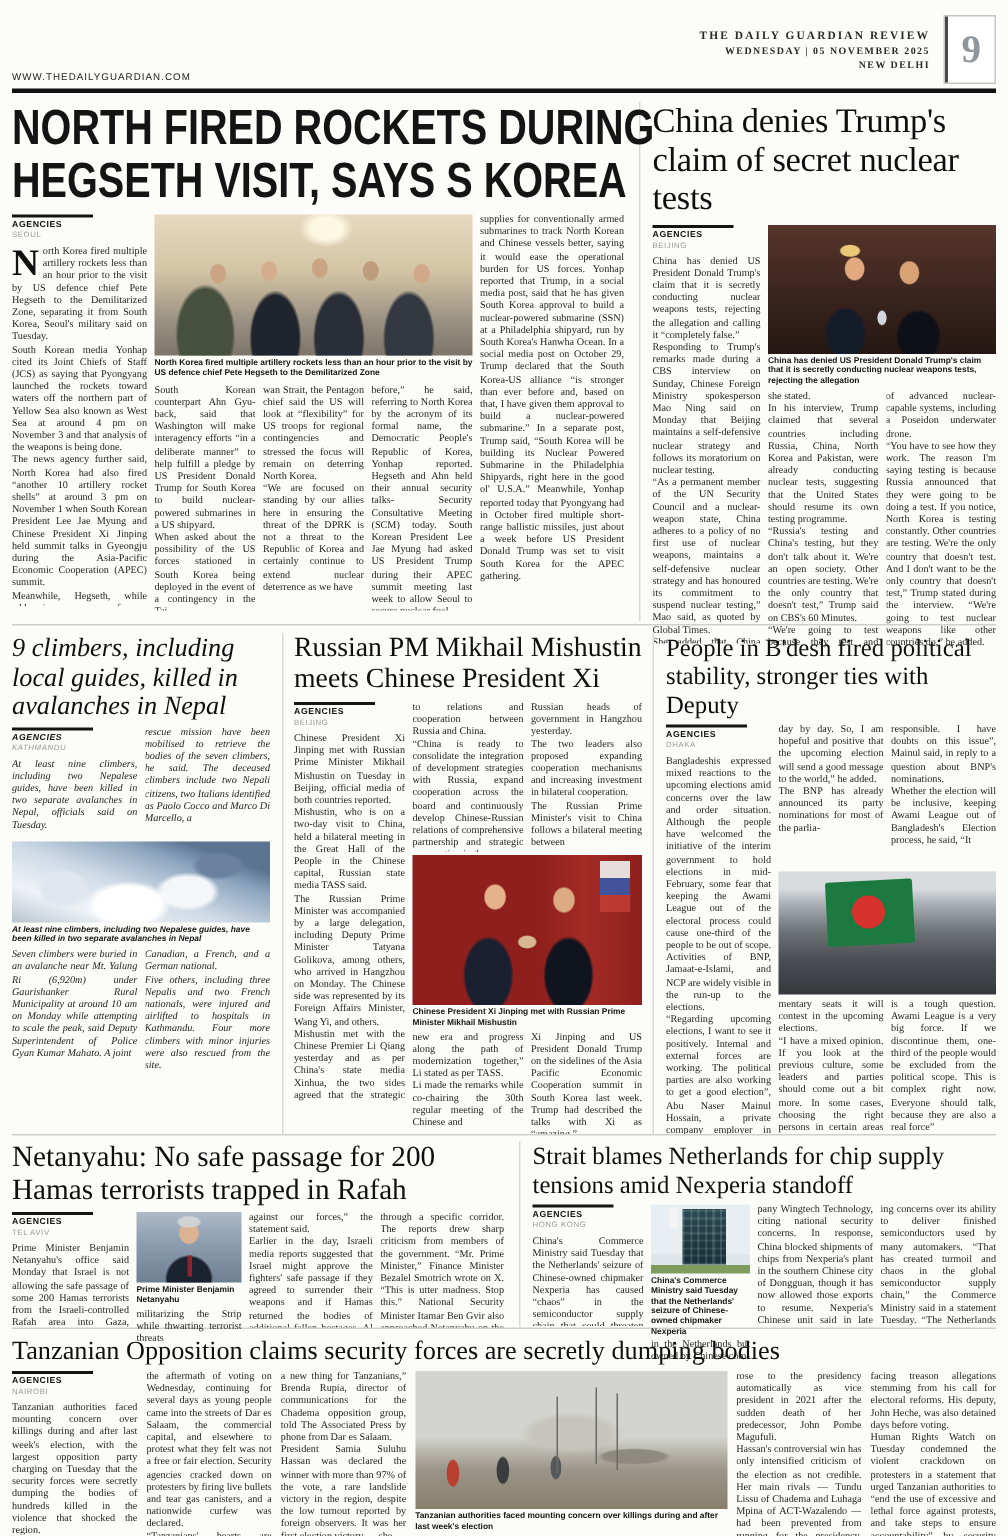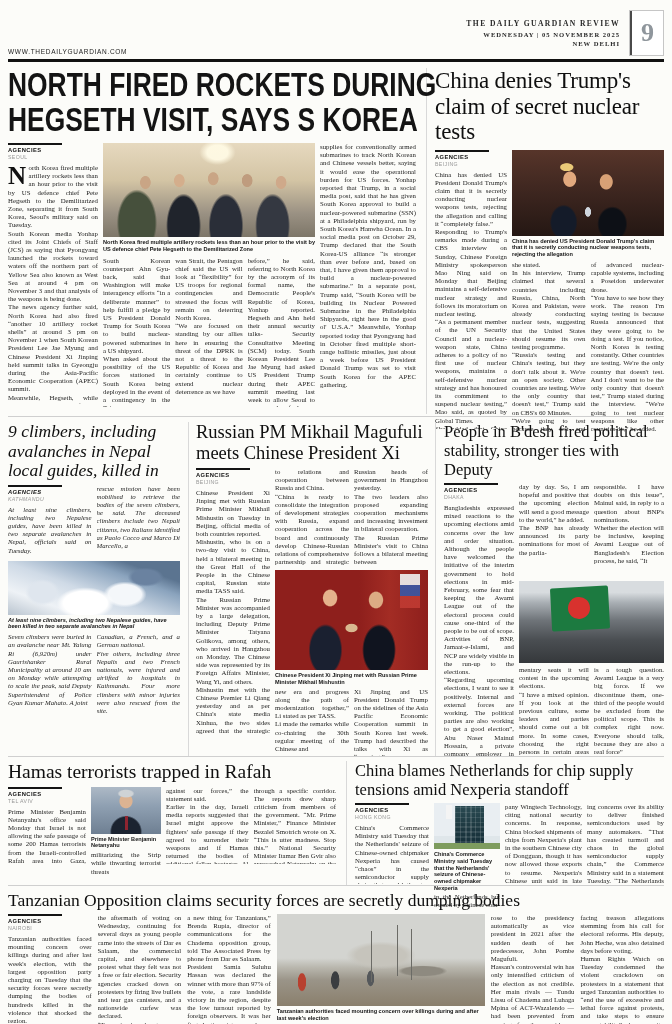--- a/index.html
+++ b/index.html
@@ -250,22 +250,22 @@
         </div>
       </div>
     </article>
   </div>
 
   <div class="row2">
 
     <article class="art-nep">
       <h2 class="nep-h shead" style="margin:0;">
         <div>9 climbers, including</div>
+        <div>local guides, killed in</div>
         <div>avalanches in Nepal</div>
-        <div>local guides, killed in</div>
       </h2>
       <div class="nep-intro">
         <div style="flex:1;min-width:0;">
           <div class="byline">
             <span class="agency">AGENCIES</span>
             <span class="loc">KATHMANDU</span>
           </div>
           <div class="bcol" style="height:52px;">At least nine climbers, including two Nepalese guides, have been killed in two separate avalanches in Nepal, officials said on Tuesday.</div>
         </div>
         <div class="bcol">rescue mission have been mobilised to retrieve the bodies of the seven climbers, he said. The deceased climbers include two Nepali citizens, two Italians identified as Paolo Cocco and Marco Di Marcello, a</div>
@@ -276,21 +276,21 @@
       </figure>
       <div class="nep-lower">
         <div class="bcol">Seven climbers were buried in an avalanche near Mt. Yalung Ri (6,920m) under Gaurishanker Rural Municipality at around 10 am on Monday while attempting to scale the peak, said Deputy Superintendent of Police Gyan Kumar Mahato. A joint</div>
         <div class="bcol">Canadian, a French, and a German national.
 Five others, including three Nepalis and two French nationals, were injured and airlifted to hospitals in Kathmandu. Four more climbers with minor injuries were also rescued from the site.</div>
       </div>
     </article>
 
     <article class="art-rus">
       <h2 class="rus-h shead" style="margin:0;">
-        <div>Russian PM Mikhail Magufuli</div>
+        <div>Russian PM Mikhail Mishustin</div>
         <div>meets Chinese President Xi</div>
       </h2>
       <div class="rus-body">
         <div class="rus-c1">
           <div class="byline">
             <span class="agency">AGENCIES</span>
             <span class="loc">BEIJING</span>
           </div>
           <div class="bcol" style="height:246px;">Chinese President Xi Jinping met with Russian Prime Minister Mikhail Mishustin on Tuesday in Beijing, official media of both countries reported.
 Mishustin, who is on a two-day visit to China, held a bilateral meeting in the Great Hall of the People in the Chinese capital, Russian state media TASS said.
@@ -348,20 +348,21 @@
           </div>
         </div>
       </div>
     </article>
   </div>
 
   <div class="row3">
 
     <article class="art-net">
       <h2 class="net-h shead" style="margin:0;">
+        <div>Netanyahu: No safe passage for 200</div>
         <div>Hamas terrorists trapped in Rafah</div>
       </h2>
       <div class="net-body">
         <div class="net-c1">
           <div class="byline">
             <span class="agency">AGENCIES</span>
             <span class="loc">TEL AVIV</span>
           </div>
           <div class="bcol" style="height:56px;">Prime Minister Benjamin Netanyahu's office said Monday that Israel is not allowing the safe passage of some 200 Hamas terrorists from the Israeli-controlled Rafah area into Gaza, rejecting reports that such a move was being considered.
 “The Prime Minister continues his firm stance of disarming Hamas and de-</div>
@@ -374,21 +375,21 @@
           <div class="bcol" style="margin-top:2px;">militarizing the Strip while thwarting terrorist threats</div>
         </div>
         <div class="bcol net-c3">against our forces,” the statement said.
 Earlier in the day, Israeli media reports suggested that Israel might approve the fighters' safe passage if they agreed to surrender their weapons and if Hamas returned the bodies of additional fallen hostages. Al Jazeera reported that mediators had discussed the possibility of evacuating the fighters in Red Cross vehicles</div>
         <div class="bcol net-c4">through a specific corridor. The reports drew sharp criticism from members of the government. “Mr. Prime Minister,” Finance Minister Bezalel Smotrich wrote on X. “This is utter madness. Stop this.” National Security Minister Itamar Ben Gvir also approached Netanyahu on the matter, demanding that the 200 terrorists located beyond the Yellow Line be either killed or imprisoned.</div>
       </div>
     </article>
 
     <article class="art-nex">
       <h2 class="nex-h shead" style="margin:0;">
-        <div>China blames Netherlands for chip supply</div>
+        <div>Strait blames Netherlands for chip supply</div>
         <div>tensions amid Nexperia standoff</div>
       </h2>
       <div class="nex-body">
         <div class="nex-c1">
           <div class="byline">
             <span class="agency">AGENCIES</span>
             <span class="loc">HONG KONG</span>
           </div>
           <div class="bcol" style="height:60px;">China's Commerce Ministry said Tuesday that the Netherlands' seizure of Chinese-owned chipmaker Nexperia has caused “chaos” in the semiconductor supply chain that could threaten global auto production.
 The Dutch government in late September took control of Nexperia, which is based</div>

